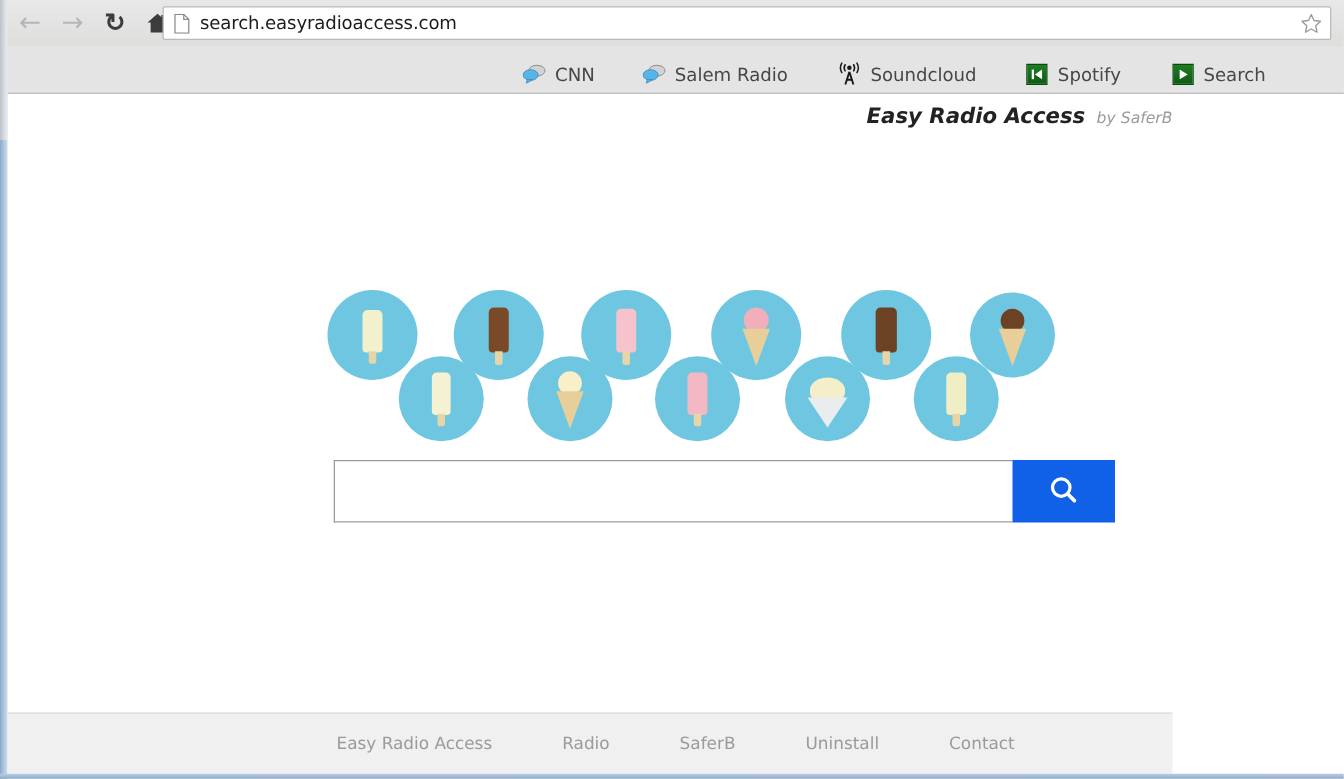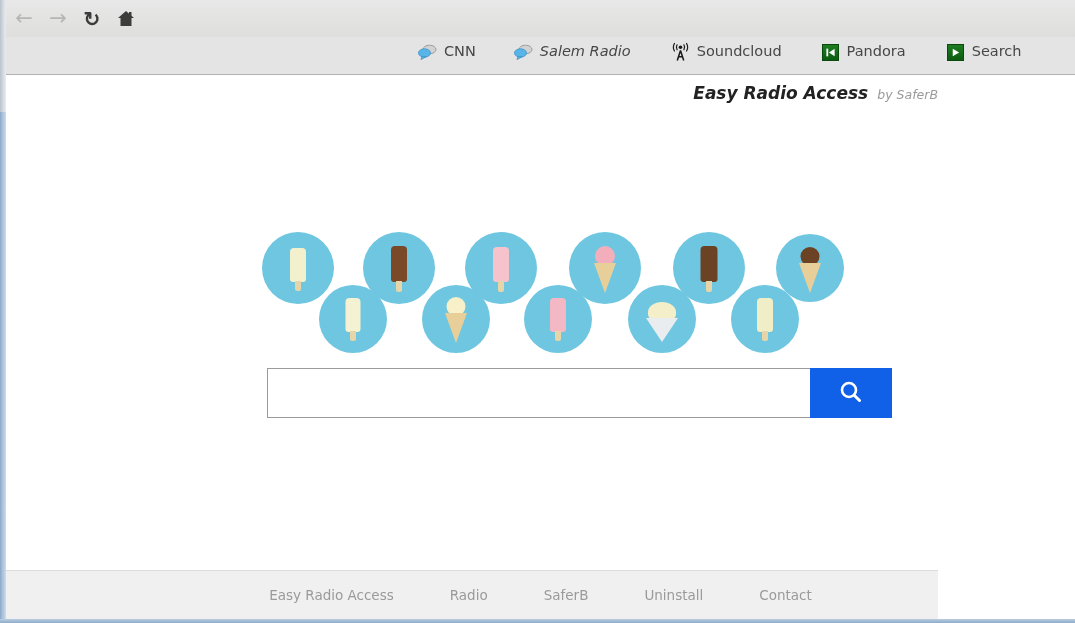--- a/index.html
+++ b/index.html
@@ -98,37 +98,37 @@
   }
   #toolbar-search-input::placeholder { color:#9a9a9a; }
   #toolbar-search-btn {
     width:52px; height:100%;
     background:#5b9bf5;
     border:none; cursor:pointer;
     display:flex; align-items:center; justify-content:center;
   }
 
   .bm-link {
-    display:flex; align-items:flex-start;
+    display:flex; align-items:flex-end;
     height:26px; padding:0 7px;
     margin-left:10px;
     text-decoration:none;
     cursor:pointer;
     border-radius:2px;
   }
   .bm-label {
     font-size:14.5px;
     color:#474747;
     font-family:"DejaVu Sans", sans-serif;
     margin-left:7px;
     white-space:nowrap;
   }
   .bm-icon { width:19px; height:19px; display:flex; align-items:center; justify-content:center; flex-shrink:0; }
   #bm-cnn { margin-left:30px; }
-  #bm-salem { margin-left:24px;font-style:italic; }
+  #bm-salem { margin-left:24px; }
   #bm-soundcloud { margin-left:26px; }
   #bm-spotify { margin-left:25px; }
   #bm-pandora { margin-left:26px; }
 
   .sq-icon {
     width:17px; height:17px;
     background:linear-gradient(to bottom,#1e7d22,#0c5c10);
     border:1px solid #0a4a0d;
     display:flex; align-items:center; justify-content:center;
   }
@@ -264,20 +264,34 @@
     </div>
     <div class="nav-btn">
       <span id="home-icon">
         <svg width="18" height="17" viewBox="0 0 18 17">
           <path d="M9 1 L17 8 L14.5 8 L14.5 16 L3.5 16 L3.5 8 L1 8 Z" fill="#3c3c3c"></path>
           <rect x="12" y="2" width="2.5" height="4" fill="#3c3c3c"></rect>
         </svg>
       </span>
     </div>
 
+    <div id="omnibox">
+      <span id="page-icon">
+        <svg width="13" height="16" viewBox="0 0 13 16">
+          <path d="M1 0.5 H8 L12 4.5 V15.5 H1 Z" fill="#ffffff" stroke="#8c8c8c" stroke-width="1"></path>
+          <path d="M8 0.5 L8 4.5 L12 4.5" fill="none" stroke="#8c8c8c" stroke-width="1"></path>
+        </svg>
+      </span>
+      <span id="url-text">search.easyradioaccess.com</span>
+      <span id="star-icon">
+        <svg width="18" height="18" viewBox="0 0 18 18">
+          <path d="M9 1.6 L11.2 6.4 L16.4 7 L12.6 10.6 L13.6 15.8 L9 13.2 L4.4 15.8 L5.4 10.6 L1.6 7 L6.8 6.4 Z" fill="#ffffff" stroke="#9b9b9b" stroke-width="1.1" stroke-linejoin="round"></path>
+        </svg>
+      </span>
+    </div>
   </div>
 
   <div id="ext-toolbar">
 
 
     <div style="width:381px;flex-shrink:0;"></div>
 
     <a class="bm-link" id="bm-cnn">
       <span class="bm-icon">
         <svg width="19" height="16" viewBox="0 0 19 16">
@@ -319,21 +333,21 @@
 
     <a class="bm-link" id="bm-spotify">
       <span class="bm-icon">
         <span class="sq-icon">
           <svg width="11" height="11" viewBox="0 0 12 12">
             <rect x="1.5" y="1.8" width="2" height="8.4" fill="#ffffff"></rect>
             <path d="M10.5 1.8 L10.5 10.2 L4.3 6 Z" fill="#ffffff"></path>
           </svg>
         </span>
       </span>
-      <span class="bm-label">Pandora</span>
+      <span class="bm-label">Spotify</span>
     </a>
 
     <a class="bm-link" id="bm-pandora">
       <span class="bm-icon">
         <span class="sq-icon">
           <svg width="11" height="11" viewBox="0 0 12 12">
             <path d="M3 1.8 L3 10.2 L10 6 Z" fill="#ffffff"></path>
           </svg>
         </span>
       </span>

